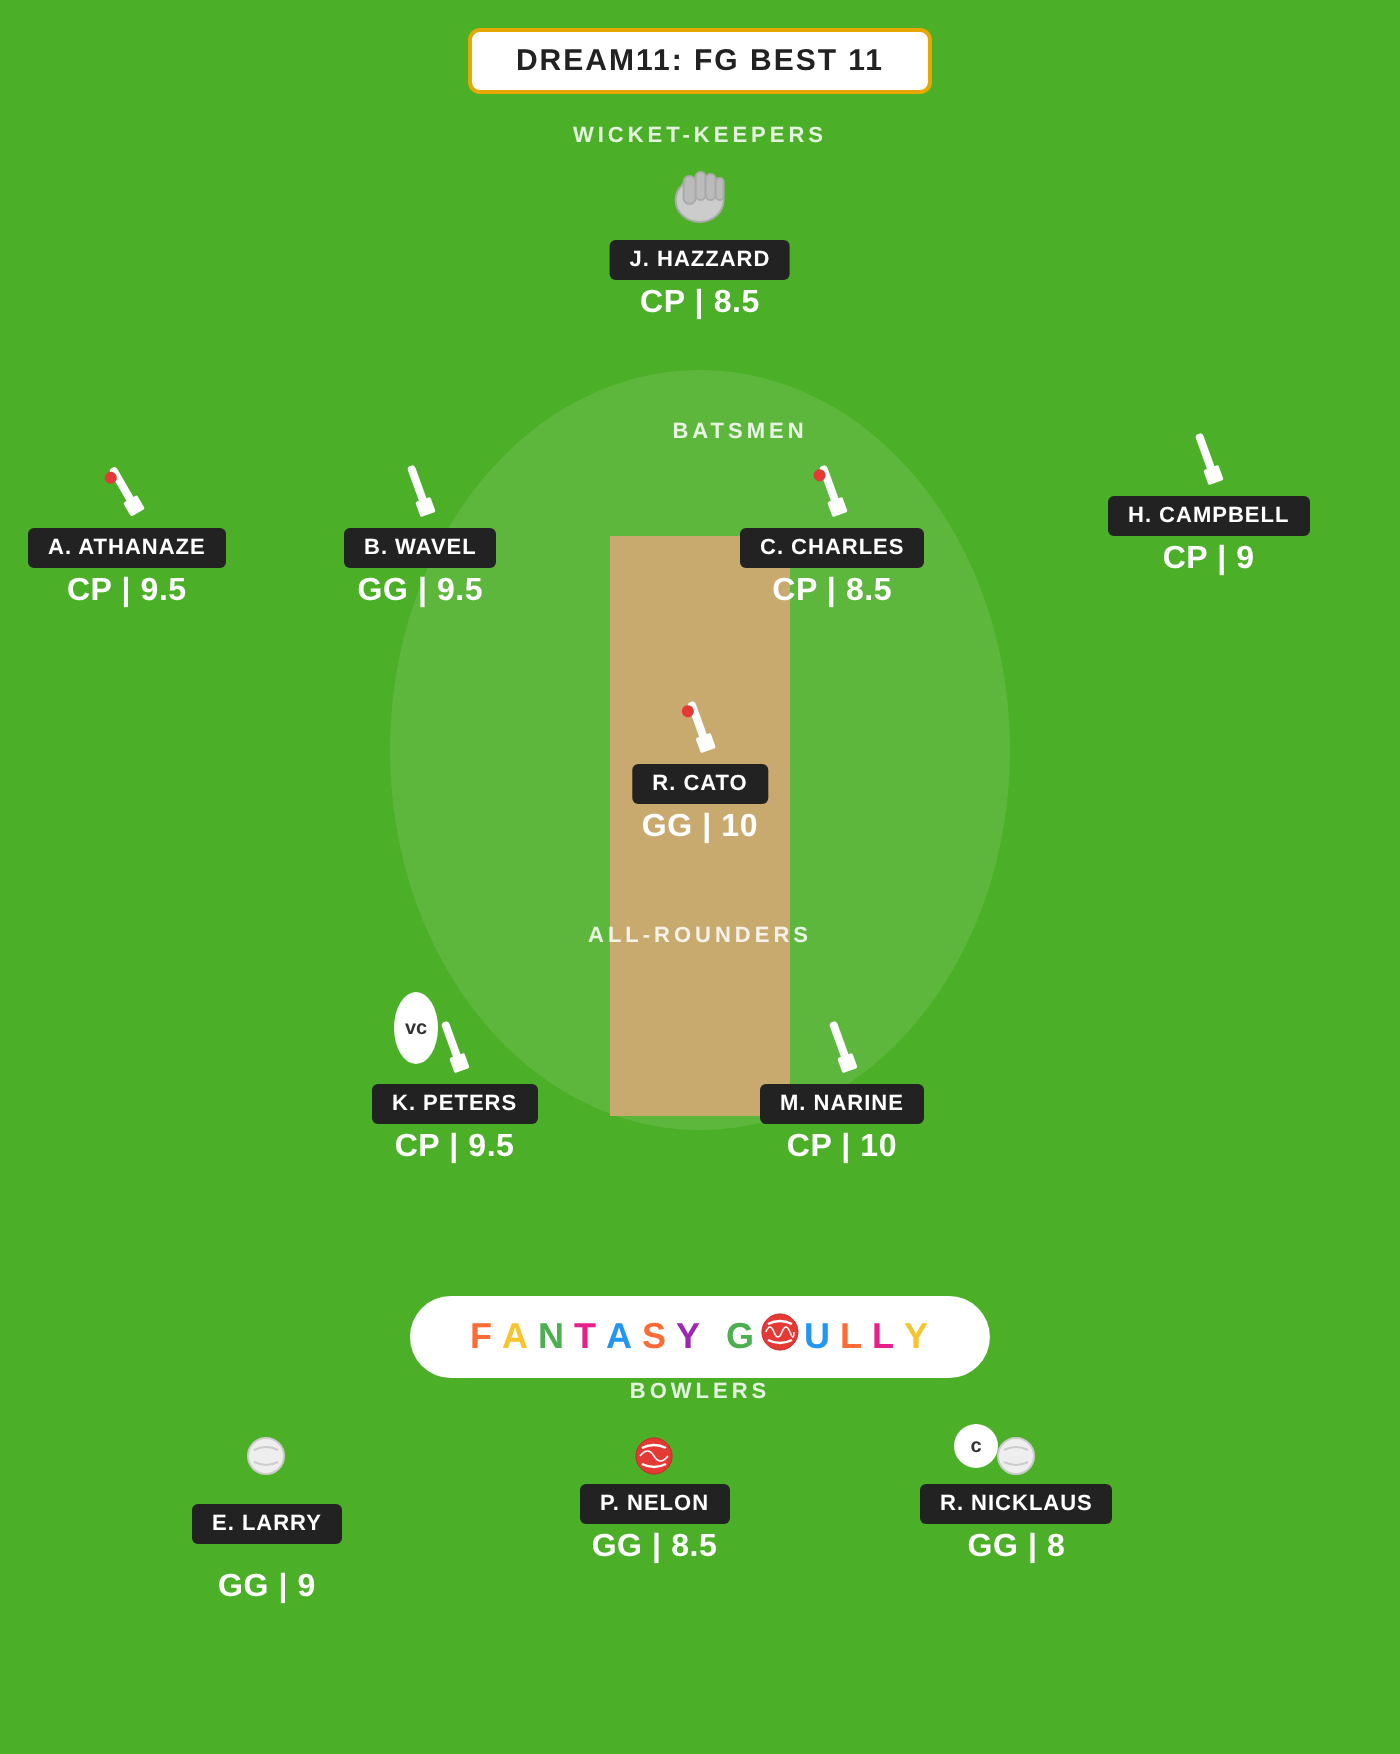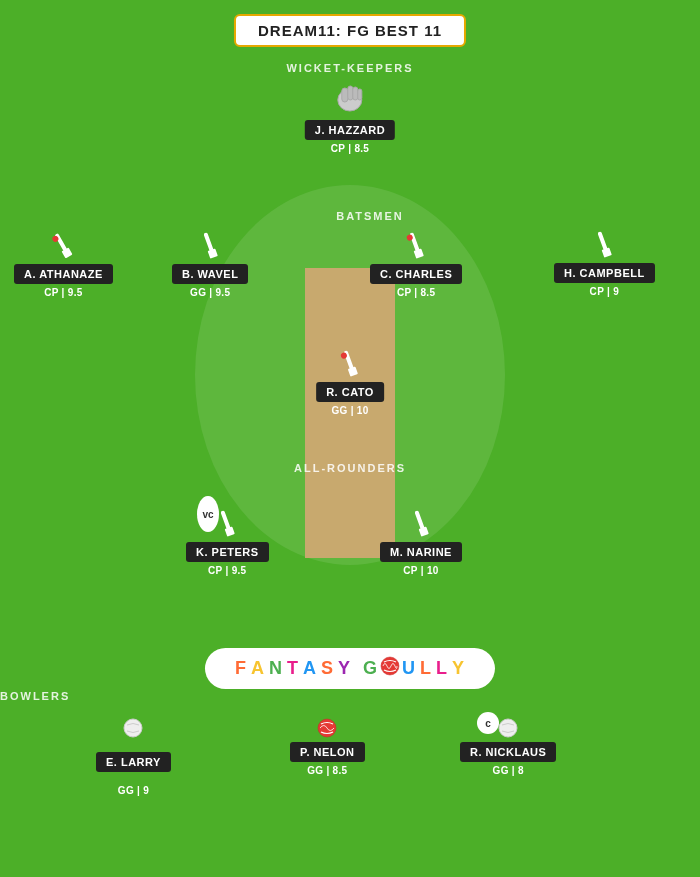--- a/index.html
+++ b/index.html
@@ -88,21 +88,21 @@
       font-size: 11px;
       font-weight: 900;
       padding: 4px 10px;
       border-radius: 3px;
       letter-spacing: 0.5px;
       white-space: nowrap;
       text-align: center;
     }
 
     .player-info {
-      font-size: 10px;
+      font-size: 16px;
       color: #fff;
       font-weight: 600;
       margin-top: 3px;
       letter-spacing: 0.3px;
     }
 
     
     .vc-badge {
       position: absolute;
       background: #fff;
@@ -218,21 +218,21 @@
     <svg width="22" height="28" viewBox="0 0 22 28" style="transform:rotate(-20deg);">
       <rect x="9" y="0" width="4" height="20" rx="2" fill="#fff"></rect>
       <rect x="7" y="18" width="8" height="8" rx="1" fill="#fff"></rect>
       <circle cx="8" cy="4" r="3" fill="#e53935"></circle>
     </svg>
   </div>
   <div class="player-name-box">C. CHARLES</div>
   <div class="player-info">CP | 8.5</div>
 </div>
 
-<div class="player-card" style="top:231px; left:554px;justify-content:flex-end;">
+<div class="player-card" style="top:216px; left:554px;justify-content:flex-end;">
   <div class="player-icon">
     <svg width="22" height="28" viewBox="0 0 22 28" style="transform:rotate(-20deg);">
       <rect x="9" y="0" width="4" height="20" rx="2" fill="#fff"></rect>
       <rect x="7" y="18" width="8" height="8" rx="1" fill="#fff"></rect>
     </svg>
   </div>
   <div class="player-name-box">H. CAMPBELL</div>
   <div class="player-info">CP | 9</div>
 </div>
 
@@ -293,21 +293,21 @@
       <path d="M4 14 Q10 17 16 14" stroke="#fff" stroke-width="1.2" fill="none"></path>
       <path d="M3 10 Q5 5 7 10 Q9 15 11 10 Q13 5 15 10 Q17 15 17 10" stroke="#fff" stroke-width="0.8" fill="none"></path>
     </svg>
   </span>
   <span class="logo-text" style="color:#2196f3;">U</span>
   <span class="logo-text" style="color:#ff6b35;">L</span>
   <span class="logo-text" style="color:#e91e8c;">L</span>
   <span class="logo-text" style="color:#f7c430;">Y</span>
 </div>
 
-<div class="section-label" style="top:690px; width:100%; text-align:left;">
+<div class="section-label" style="top:690px; width:100%; text-align:center;">
   <span>BOWLERS</span>
 </div>
 
 <div class="player-card" style="top:718px; left:96px;gap:10px;">
   <div class="player-icon">
     <svg width="20" height="20" viewBox="0 0 20 20">
       <circle cx="10" cy="10" r="9" fill="#eee" stroke="#ccc" stroke-width="1"></circle>
       <path d="M4 7 Q10 4 16 7" stroke="#ccc" stroke-width="1" fill="none"></path>
       <path d="M4 13 Q10 16 16 13" stroke="#ccc" stroke-width="1" fill="none"></path>
     </svg>

